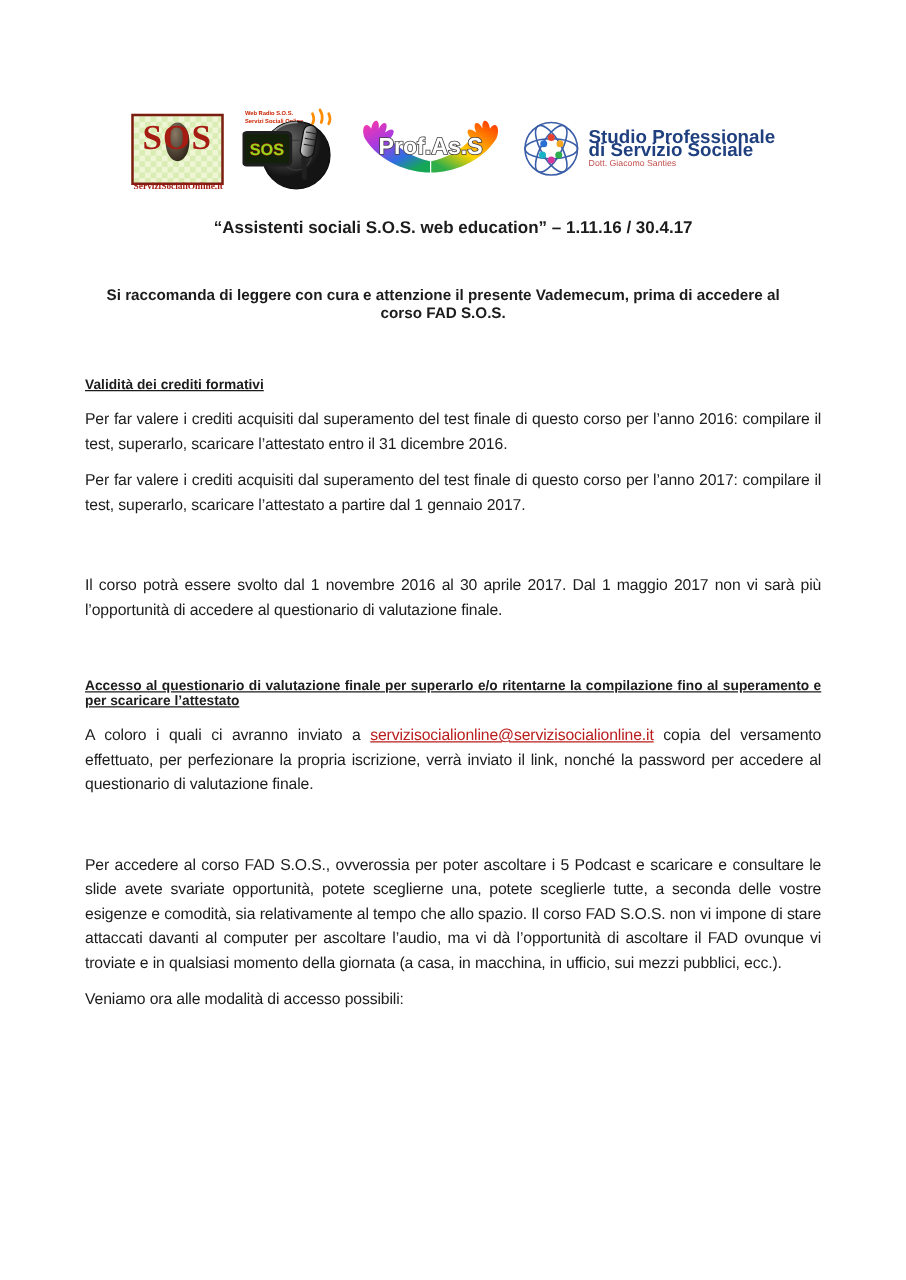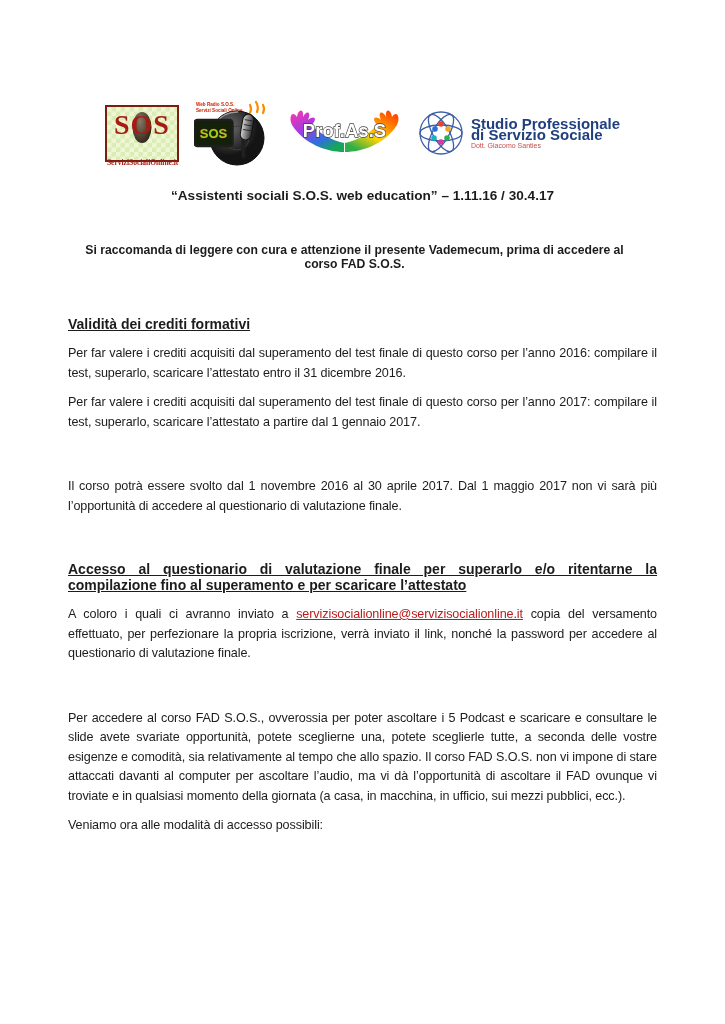--- a/index.html
+++ b/index.html
@@ -1,20 +1,20 @@
 <!DOCTYPE html>
 <html><head>
 <meta charset="utf-8">
 <style>
   html,body{margin:0;padding:0;background:#ffffff;}
   .page{
     position:relative;
     width:725px;height:1024px;
     box-sizing:border-box;
-    padding:14px 68px;
+    padding:0 68px;
     overflow:hidden;
     background:#ffffff;
     font-family:"Liberation Sans",sans-serif;
     color:#1c1c1c;
   }
   
   .logos{
     margin-top:86px;
     height:66px;
     display:flex;
@@ -56,21 +56,21 @@
   .studio-name{color:#1f3f7f;font-weight:bold;font-size:15px;line-height:11px;}
   .studio-owner{color:#c0504d;font-size:7px;margin-top:2px;}
   
   .title1{margin:14px 0 0 0;text-align:center;font-size:13.6px;font-weight:bold;}
   .title2{margin:22px 0 0 0;text-align:center;font-size:13.6px;font-weight:bold;}
   .notice{margin:40px 16px 0 0;text-align:center;font-size:12.2px;font-weight:bold;}
   
   .section{margin-top:45px;}
   .section h3{
     margin:0 0 12px 0;
-    font-size:14px;font-weight:bold;
+    font-size:11px;font-weight:bold;
     text-decoration:underline;
     text-align:justify;
   }
   .section p{
     margin:0 0 10px 0;
     font-size:12.6px;line-height:19.5px;
     text-align:justify;
     letter-spacing:-0.1px;
   }
   .email{color:#b91c1c;text-decoration:underline;}

